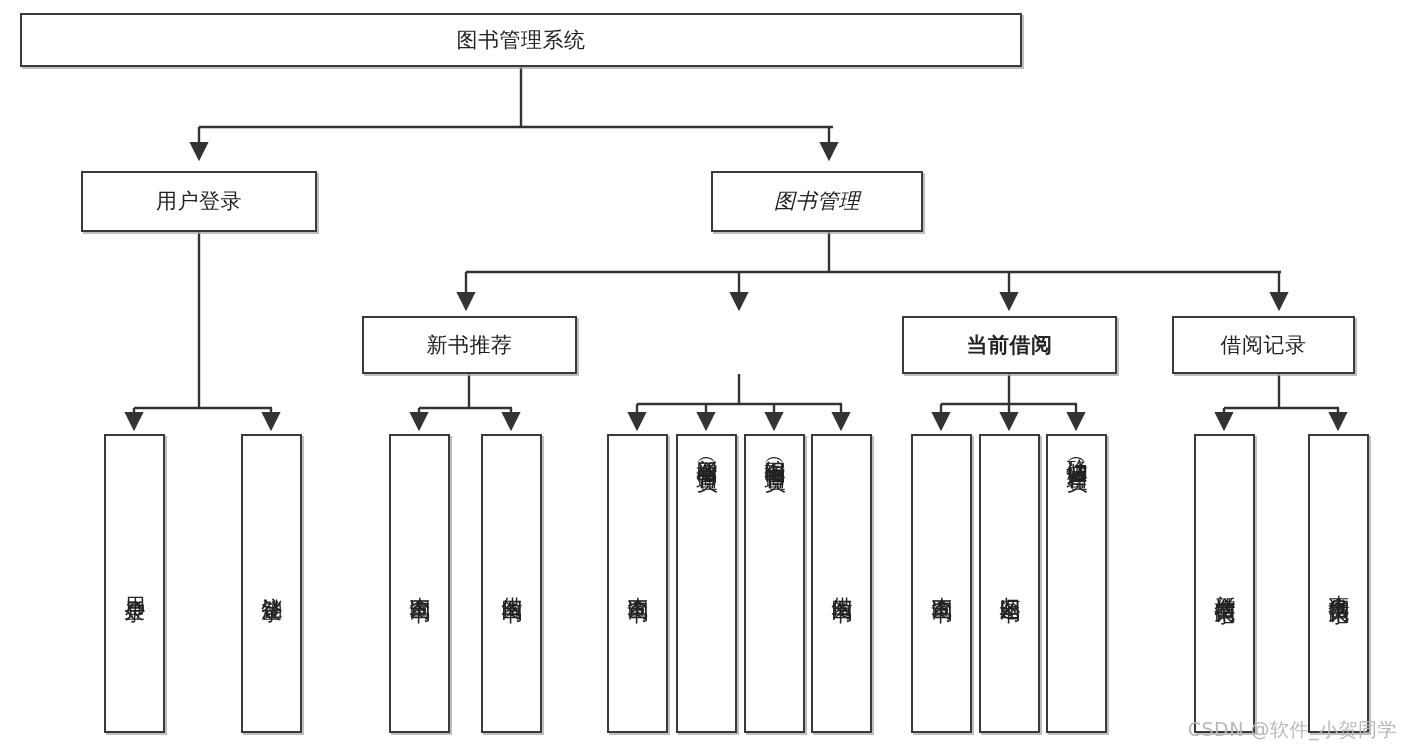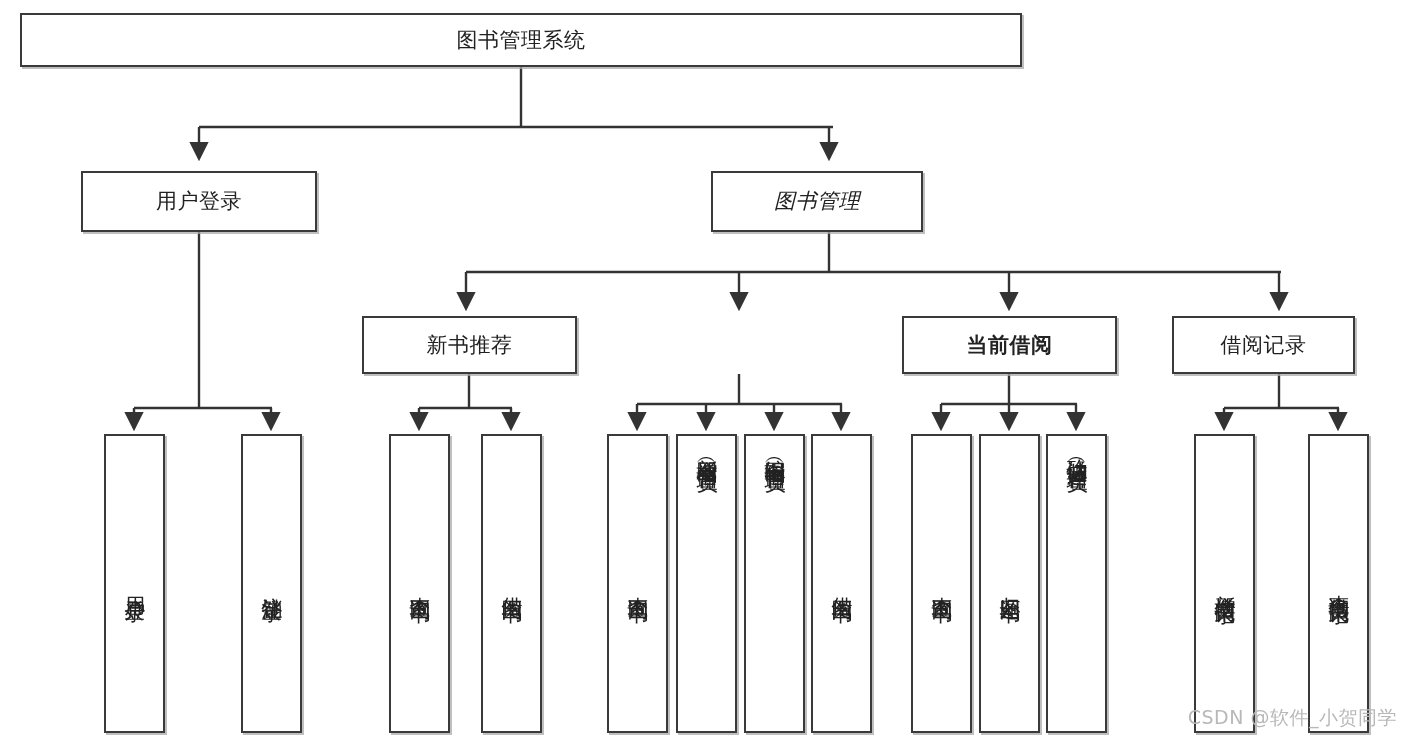--- a/index.html
+++ b/index.html
@@ -64,21 +64,21 @@
     justify-content: center;
   }
   .vwrap.top {
     align-items: flex-start;
     padding-top: 6px;
     box-sizing: border-box;
   }
   .watermark {
     position: absolute;
     right: 8px;
-    bottom: 16px;
+    bottom: 4px;
     color: #b8b8b8;
     font-size: 19px;
     letter-spacing: 0.5px;
     white-space: nowrap;
   }
 </style>
 </head>
 <body>
 
 <div id="canvas">

